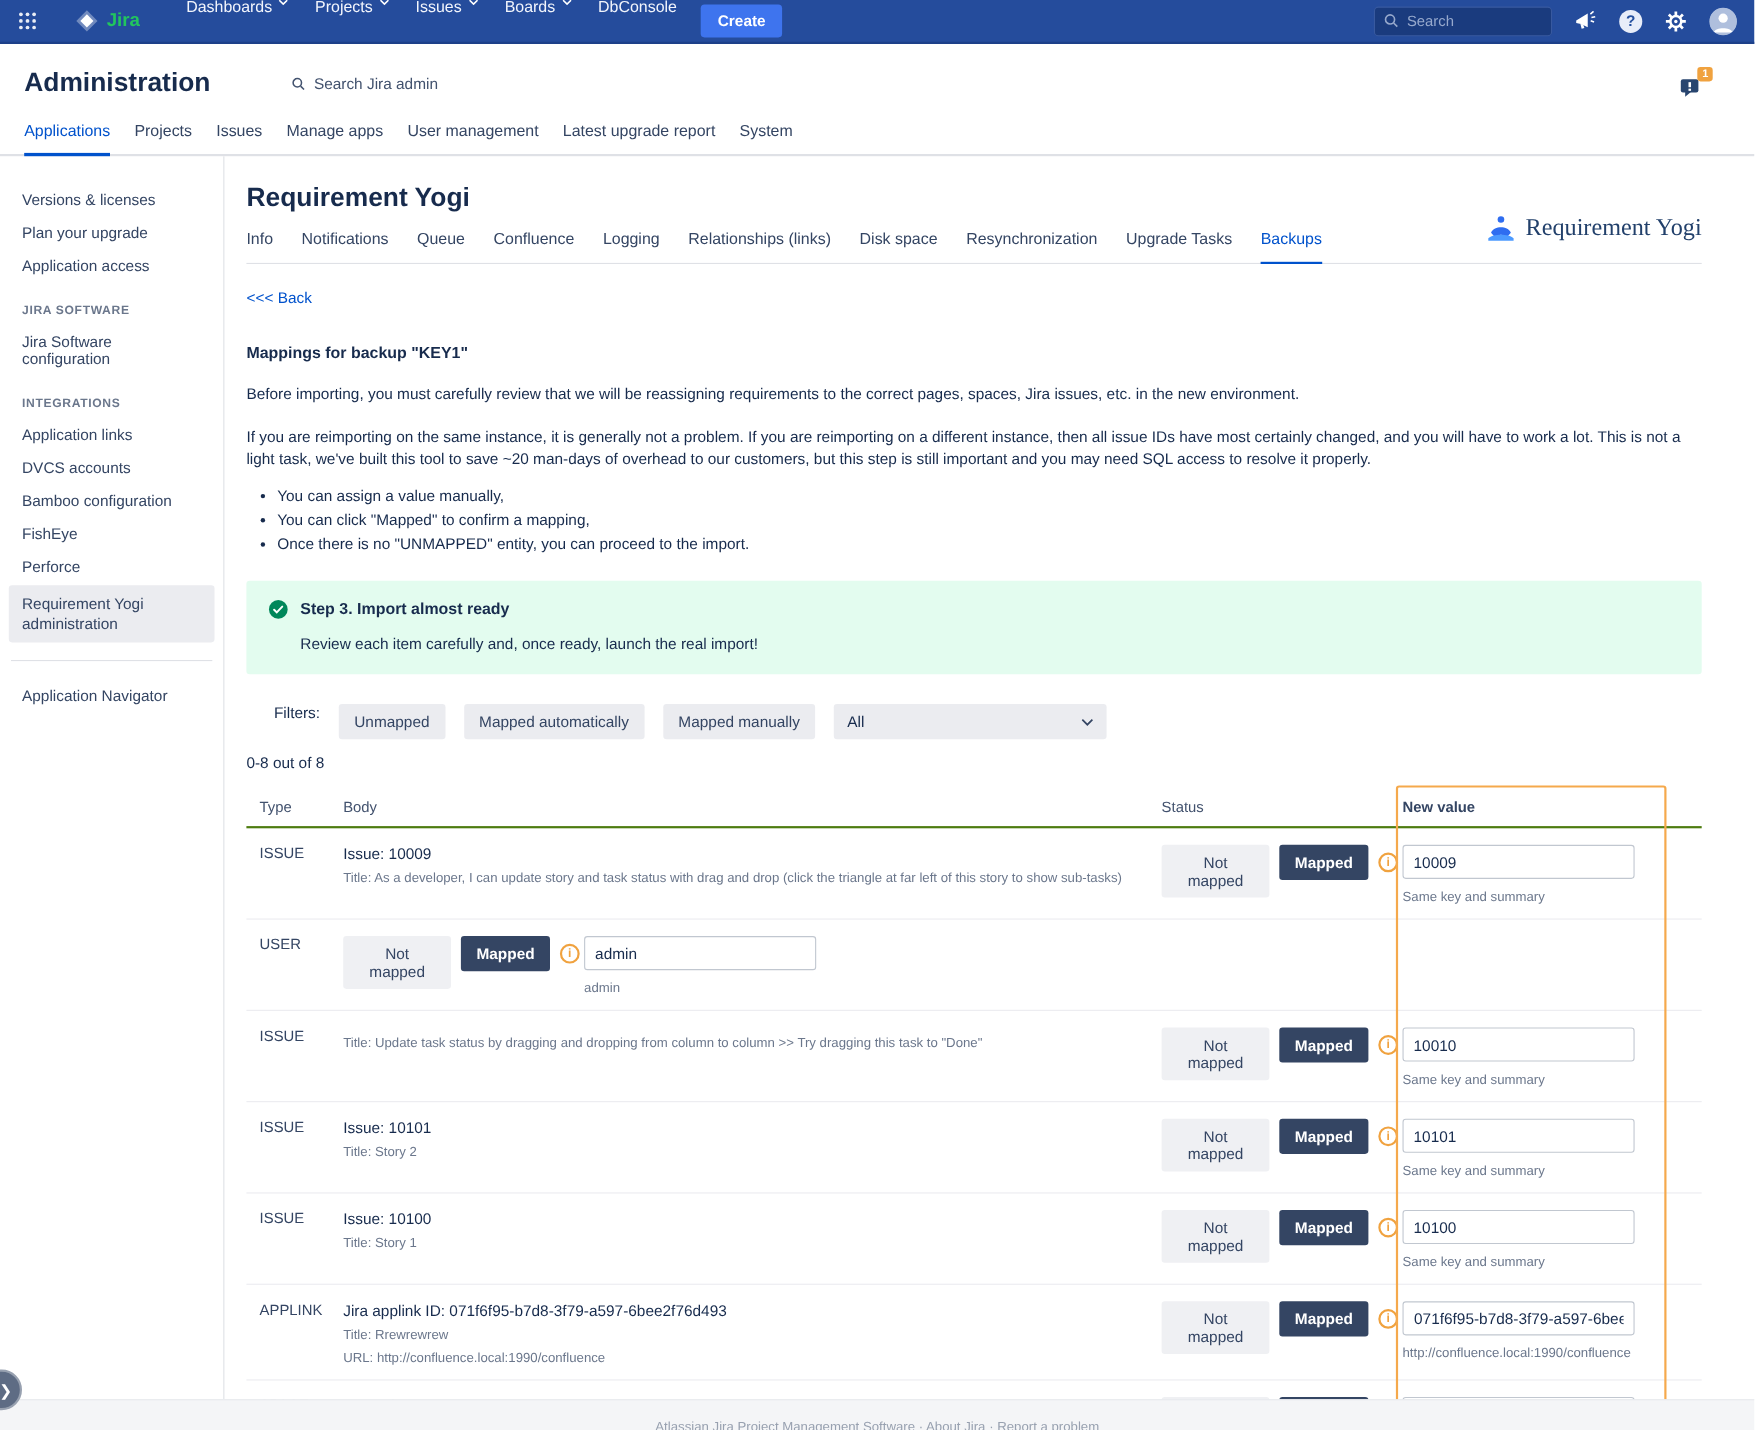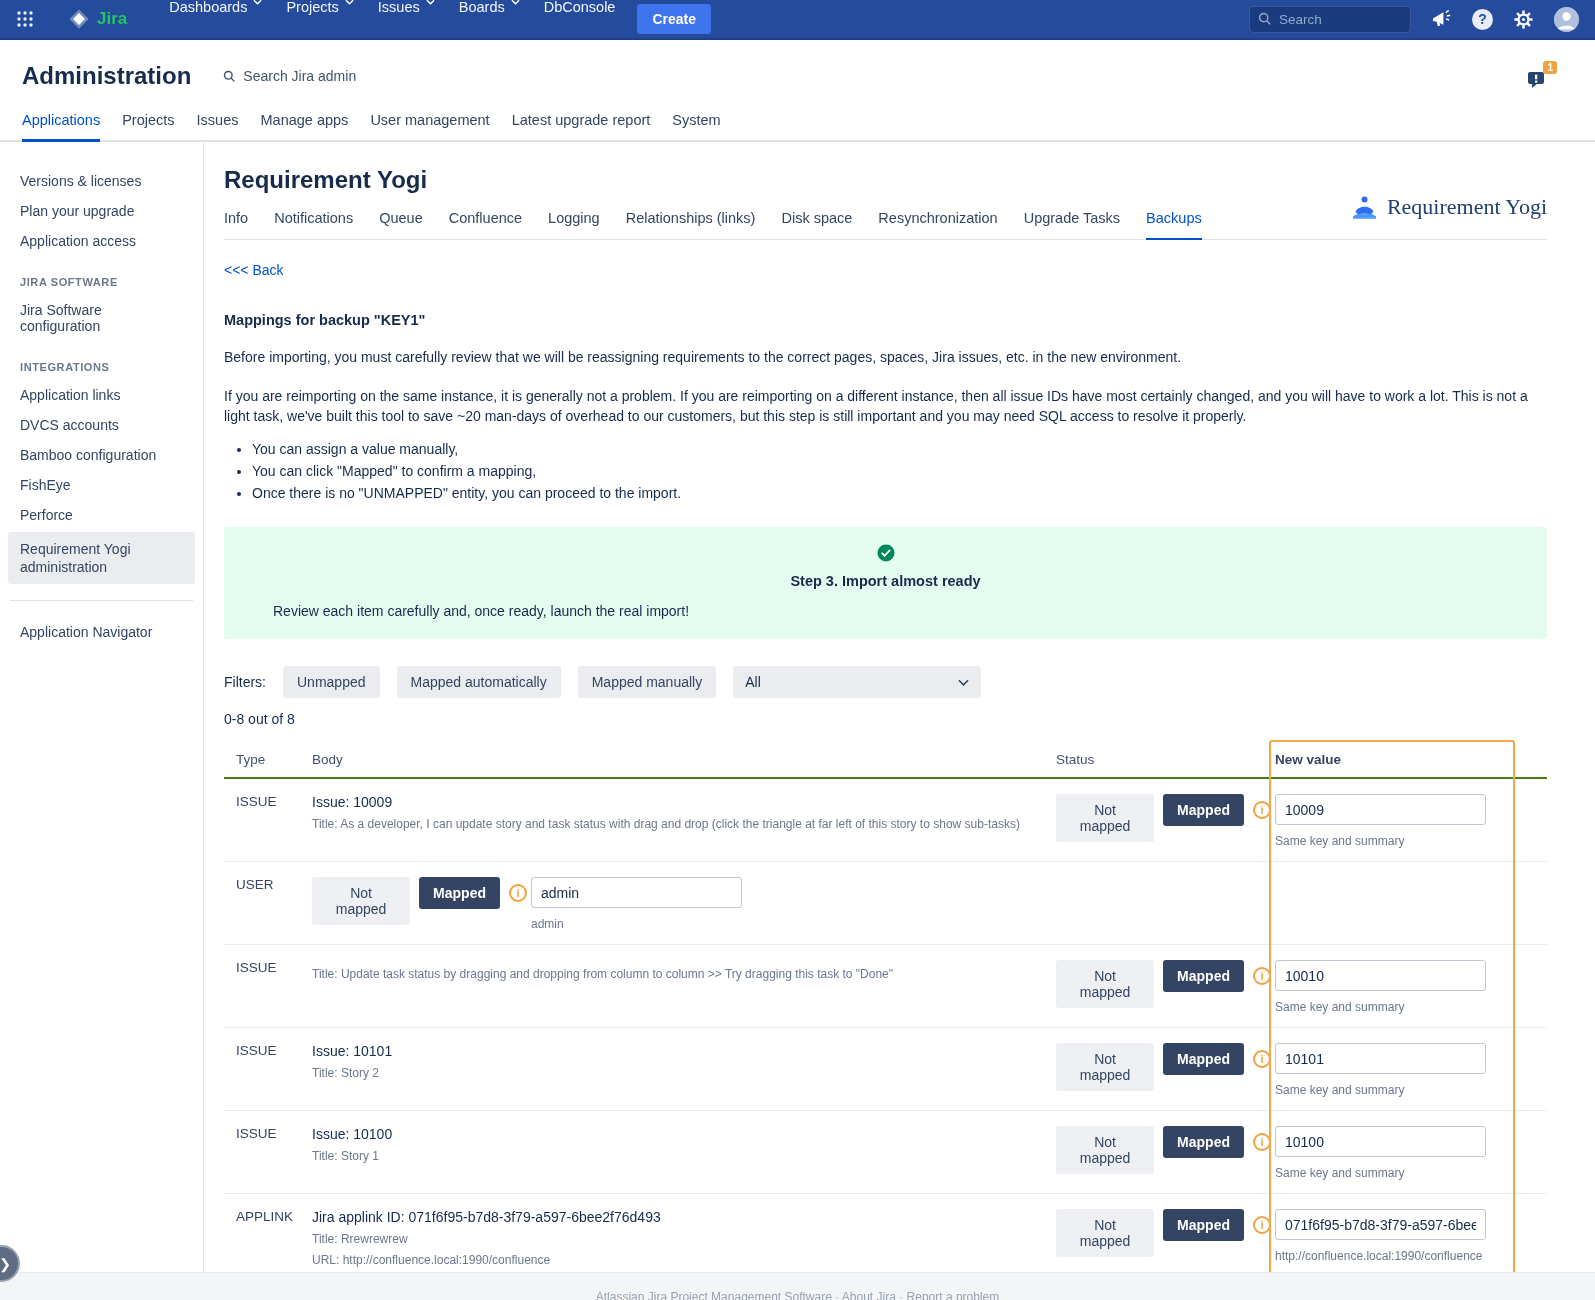--- a/index.html
+++ b/index.html
@@ -30,21 +30,21 @@
   .nav-search input::placeholder { color:#96A8CC; }
   .help-icon { width:21px; height:21px; border-radius:50%; background:#E8EDF9;
     color:#25509F; font-weight:700; font-size:14px; display:flex;
     align-items:center; justify-content:center; cursor:pointer; }
   .avatar { width:25px; height:25px; border-radius:50%; overflow:hidden;
     background:#AFBFDD; cursor:pointer; }
   .icon-btn { cursor:pointer; display:flex; }
 
   
   .admin-header { background:#fff; position:relative; height:102px; }
-  .admin-title-row { display:flex; align-items:center; padding:22px 9px 0 22px; }
+  .admin-title-row { display:flex; align-items:center; padding:22px 9px 0 22px;gap:42px; }
   .admin-title { font-size:24px; font-weight:700; color:#172B4D; }
   .admin-search { margin-left:32px; display:flex; align-items:center; gap:7px;
     color:#42526E; font-size:14px; cursor:pointer; }
   .feedback-widget { position:absolute; right:46px; top:28px; cursor:pointer; }
   .feedback-badge { position:absolute; top:-7px; right:-8px; background:#F0A23F;
     color:#fff; font-size:10px; font-weight:700; border-radius:3px;
     padding:1px 4px; }
   .admin-tabs { display:flex; gap:22px; padding-left:22px; margin-top:22px;
     border-bottom:2px solid #DFE1E6; }
   .admin-tab { font-size:14.5px; color:#344563; padding-bottom:11px; cursor:pointer; }
@@ -73,25 +73,25 @@
   .back-link { display:inline-block; margin-top:22px; color:#0052CC;
     font-size:14px; text-decoration:none; cursor:pointer; }
   .section-heading { margin-top:33px; font-size:14.5px; font-weight:700; }
   .intro { margin-top:19px; font-size:14px; line-height:20px; }
   .bullets { margin:15px 0 0 28px; }
   .bullets li { font-size:14px; margin-bottom:6px; }
 
   .banner { background:#E3FCEF; border-radius:3px; margin-top:26px;
     padding:17px 20px 20px; }
   .banner-head { display:flex; align-items:center; gap:11px; font-weight:700;
-    font-size:14.5px;flex-direction:column; }
+    font-size:14.5px; }
   .banner-body { margin:14px 0 0 29px; font-size:14px; }
 
-  .filters-row { display:flex; align-items:center; gap:17px; margin-top:27px;
-    font-size:14px; }
+  .filters-row { display:flex; align-items:flex-start; gap:17px; margin-top:27px;
+    font-size:14px;margin-left:25px; }
   .filter-btn { background:#EBECF0; border:none; border-radius:3px; padding:8px 14px;
     color:#344563; font-size:14px; font-family:inherit; cursor:pointer; }
   .filter-select { background:#EBECF0; border-radius:3px; width:248px; height:32px;
     display:flex; align-items:center; justify-content:space-between; padding:0 12px;
     cursor:pointer; color:#172B4D; }
   .count { margin-top:13px; font-size:14px; }
 
   
   .mapping-table { position:relative; margin-top:13px; padding-bottom:12px; }
   .orange-frame { position:absolute; top:0; bottom:0; left:1045px; width:246px;

